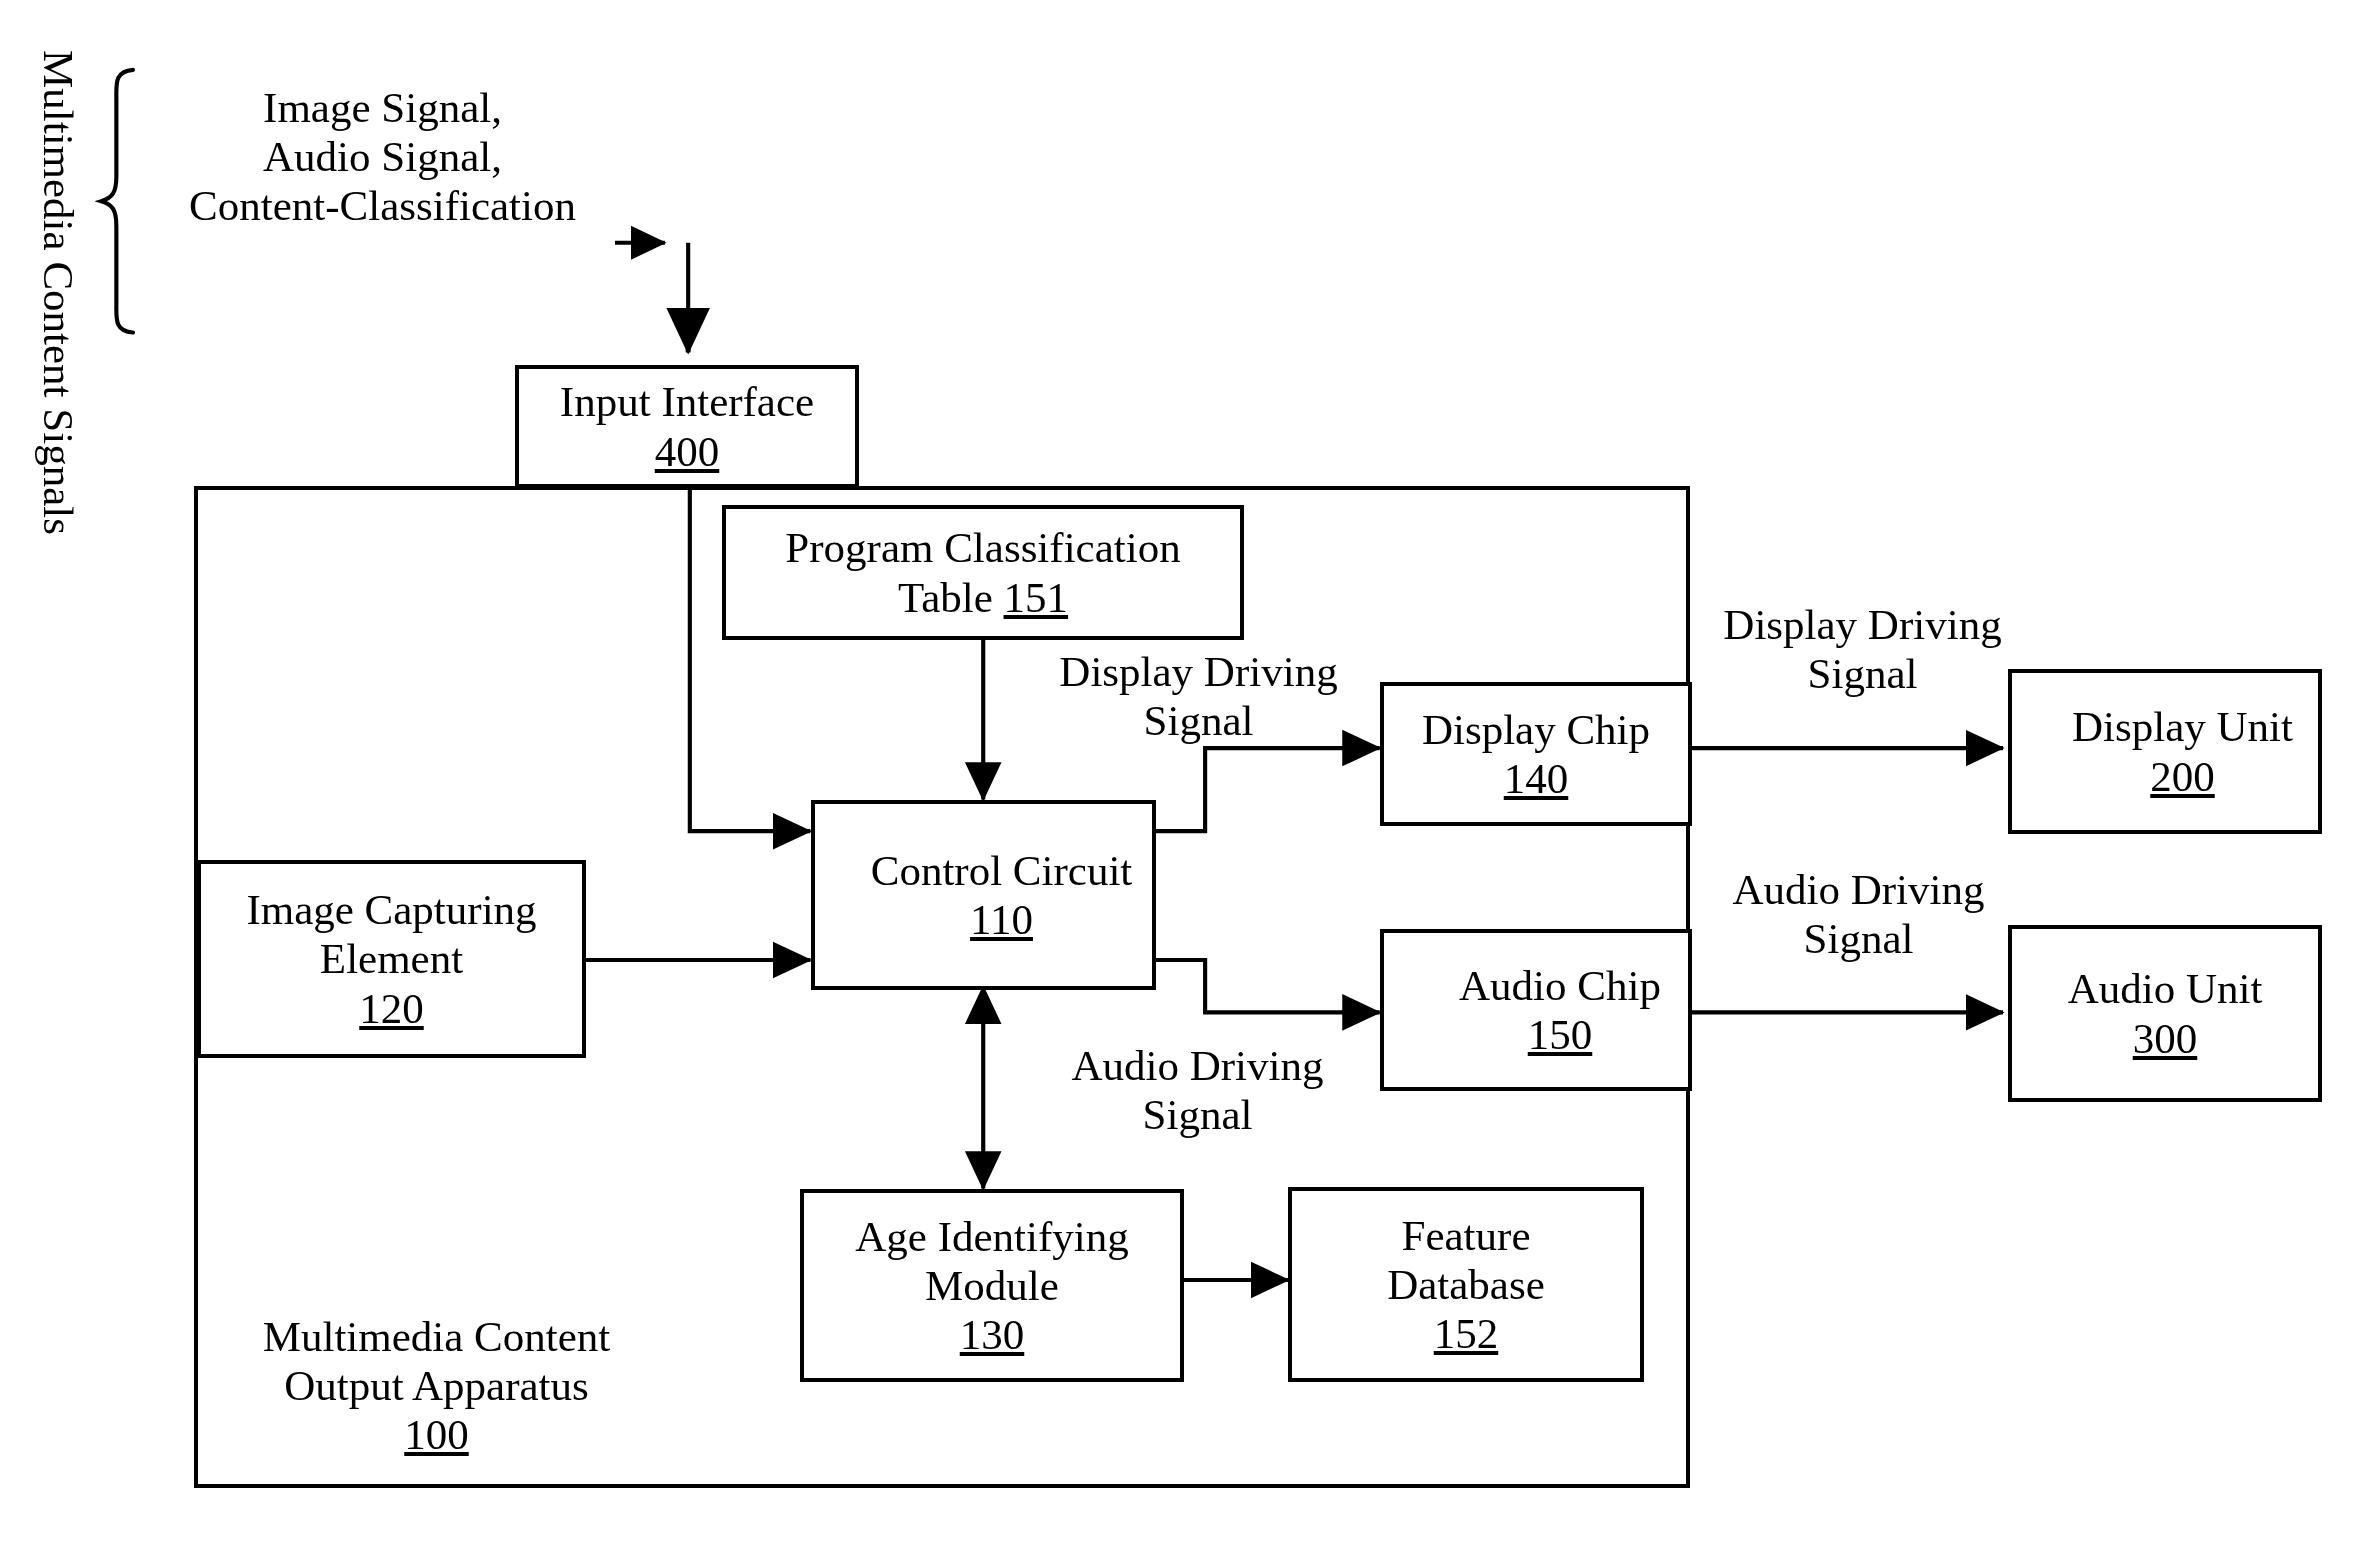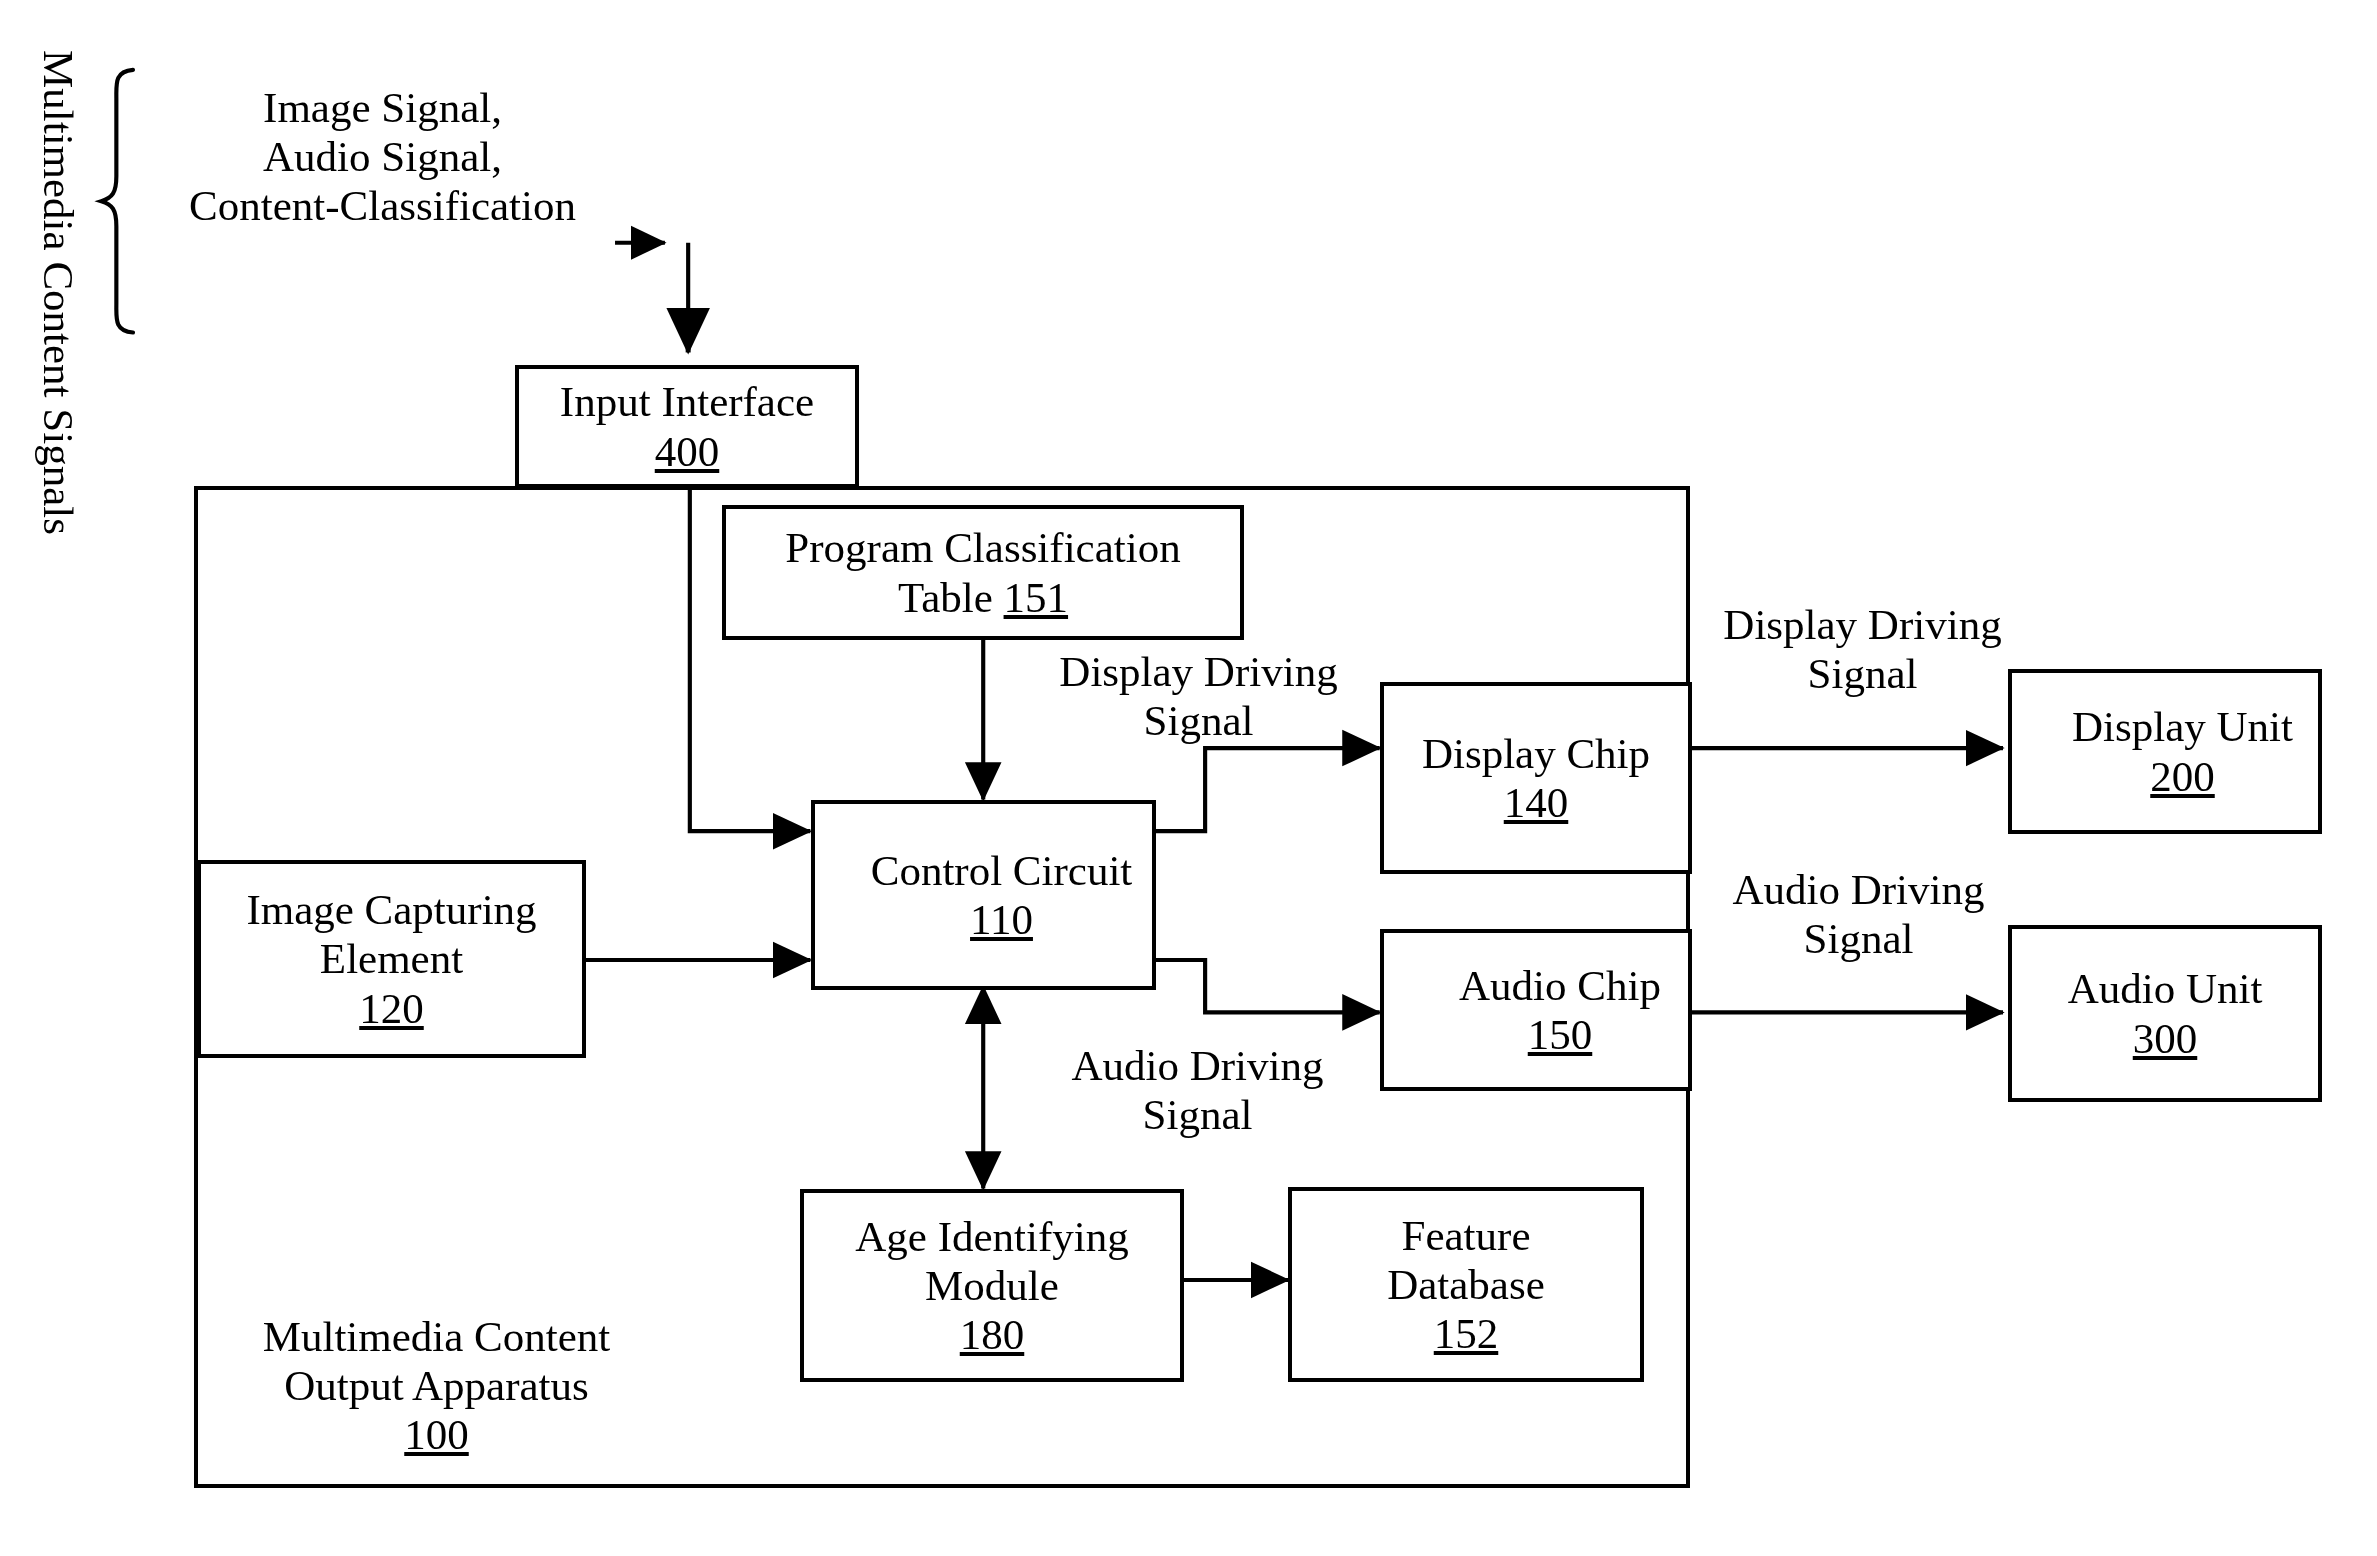--- a/index.html
+++ b/index.html
@@ -162,21 +162,21 @@
     <span class="ln">Control Circuit</span>
     <span class="ln num">110</span>
   </div>
 
   <div class="box fs-52" style="left:197px; top:860px; width:389px; height:198px;">
     <span class="ln">Image Capturing</span>
     <span class="ln">Element</span>
     <span class="ln num">120</span>
   </div>
 
-  <div class="box fs-52" style="left:1380px; top:682px; width:312px; height:192px;">
+  <div class="box fs-52" style="left:1380px; top:682px; width:312px; height:144px;">
     <span class="ln">Display Chip</span>
     <span class="ln num">140</span>
   </div>
 
   <div class="box fs-52" style="left:1380px; top:929px; width:312px; height:162px;padding-left:48px;">
     <span class="ln">Audio Chip</span>
     <span class="ln num">150</span>
   </div>
 
   <div class="box fs-52" style="left:2008px; top:669px; width:314px; height:165px;padding-left:35px;">
@@ -185,21 +185,21 @@
   </div>
 
   <div class="box fs-52" style="left:2008px; top:925px; width:314px; height:177px;">
     <span class="ln">Audio Unit</span>
     <span class="ln num">300</span>
   </div>
 
   <div class="box fs-52" style="left:800px; top:1189px; width:384px; height:193px;">
     <span class="ln">Age Identifying</span>
     <span class="ln">Module</span>
-    <span class="ln num">180</span>
+    <span class="ln num">130</span>
   </div>
 
   <div class="box fs-52" style="left:1288px; top:1187px; width:356px; height:195px;">
     <span class="ln">Feature</span>
     <span class="ln">Database</span>
     <span class="ln num">152</span>
   </div>
 
   <div class="free-label fs-52" style="left:1024px; top:647px; width:349px;">
     <span class="ln">Display Driving</span>

